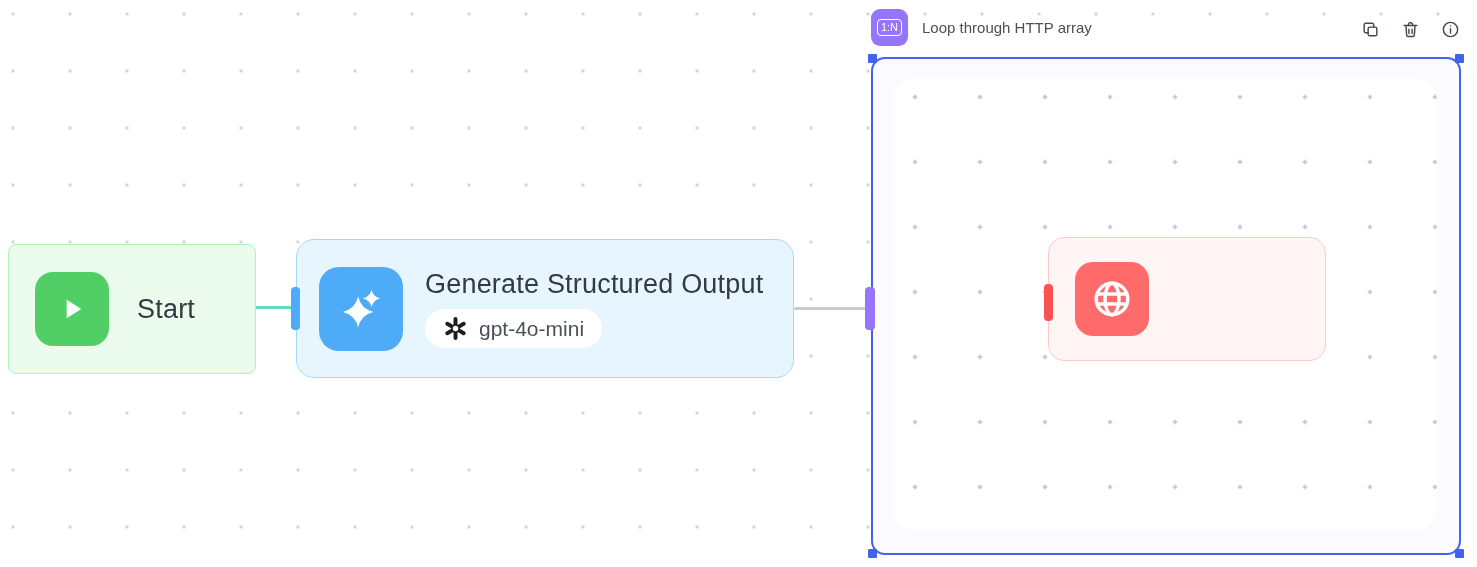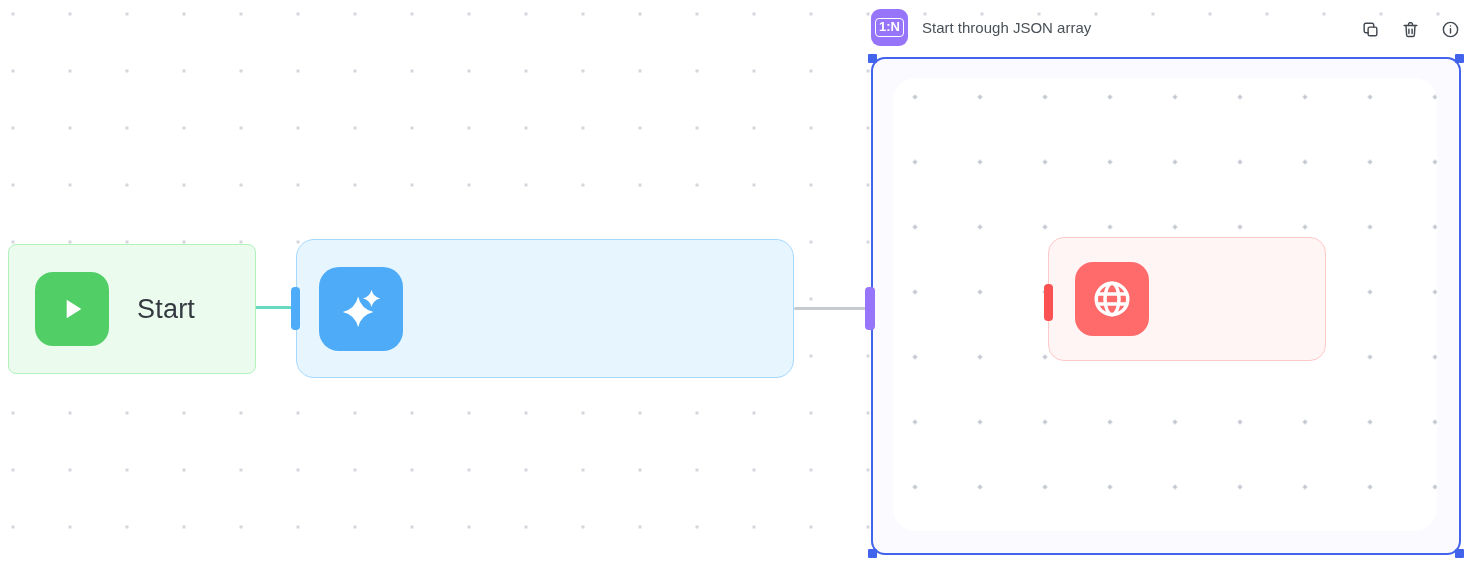--- a/index.html
+++ b/index.html
@@ -40,21 +40,21 @@
   #loop-inner{position:absolute;left:20px;top:19px;right:22px;bottom:22px;background:#ffffff;border-radius:22px;
     background-image:radial-gradient(circle, var(--inner-dot,#c3c8d0) 2px, transparent 2.2px);
     background-size:65px 65px;background-position:-10.5px -13.5px;}
   .sel-handle{position:absolute;width:9px;height:9px;background:var(--indigo-selection,#4263eb);border-radius:1px;z-index:6;}
   .sel-tl{left:-5px;top:-5px;} .sel-tr{right:-5px;top:-5px;}
   .sel-bl{left:-5px;bottom:-5px;} .sel-br{right:-5px;bottom:-5px;}
 
   #loop-header{position:absolute;left:871px;top:9px;display:flex;align-items:center;gap:14px;z-index:4;}
   #loop-badge{width:37px;height:37px;border-radius:9px;background:var(--purple-accent,#9775fa);
     display:flex;align-items:center;justify-content:center;}
-  #loop-badge .badge-chip{font-size:13px;font-weight:700;color:#fff;border:1.5px solid #fff;border-radius:4px;
+  #loop-badge .badge-chip{font-size:11px;font-weight:400;color:#fff;border:1.5px solid #fff;border-radius:4px;
     padding:1px 3px;line-height:1.1;}
   #loop-title{font-size:15px;font-weight:500;color:var(--text-secondary,#495057);}
 
   #loop-toolbar{position:absolute;left:1354px;top:13px;display:flex;gap:8px;z-index:4;}
   .tool-btn{width:32px;height:32px;display:flex;align-items:center;justify-content:center;background:transparent;
     border:none;border-radius:6px;cursor:pointer;padding:0;}
   .tool-btn svg{stroke:#41484f;}
 
   #http-node{left:1048px;top:237px;width:278px;height:124px;background:var(--red-bg,#fff5f5);
     border:1px solid var(--red-border,#ffc9c9);border-radius:16px;padding-left:26px;gap:24px;z-index:3;}
@@ -73,21 +73,21 @@
     <div class="sel-handle sel-tl"></div>
     <div class="sel-handle sel-tr"></div>
     <div class="sel-handle sel-bl"></div>
     <div class="sel-handle sel-br"></div>
   </div>
 
   <div id="loop-header">
     <div id="loop-badge">
       <span class="badge-chip">1:N</span>
     </div>
-    <span id="loop-title">Start through JSON array</span>
+    <span id="loop-title">Loop through HTTP array</span>
   </div>
 
   <div id="loop-toolbar">
     <button class="tool-btn" title="Duplicate">
       <svg width="19" height="19" viewBox="0 0 24 24" fill="none" stroke-width="1.8" stroke-linecap="round" stroke-linejoin="round">
         <rect x="9" y="9" width="11" height="11" rx="2"></rect>
         <path d="M16 9V6a2 2 0 0 0-2-2H6a2 2 0 0 0-2 2v8a2 2 0 0 0 2 2h3"></path>
       </svg>
     </button>
     <button class="tool-btn" title="Delete">
@@ -118,20 +118,38 @@
 
   <div class="port" id="generate-port"></div>
 
   <div class="node" id="generate-node">
     <div class="icon-square" id="generate-icon">
       <svg width="46" height="46" viewBox="0 0 24 24">
         <path fill="#ffffff" d="M10.5 5.5 Q12 12 18.5 13.5 Q12 15 10.5 21.5 Q9 15 2.5 13.5 Q9 12 10.5 5.5 Z"></path>
         <path fill="#ffffff" d="M17.5 2 Q18.3 5.7 22 6.5 Q18.3 7.3 17.5 11 Q16.7 7.3 13 6.5 Q16.7 5.7 17.5 2 Z"></path>
       </svg>
     </div>
+    <div class="generate-body">
+      <span class="node-label">Generate Structured Output</span>
+      <div class="model-pill">
+        <svg width="25" height="25" viewBox="0 0 24 24">
+          <g fill="#1d1d1f" transform="translate(12,12)">
+            <rect x="-1.9" y="-11" width="3.8" height="12.2" rx="1.9"></rect>
+            <rect x="-1.9" y="-11" width="3.8" height="12.2" rx="1.9" transform="rotate(60)"></rect>
+            <rect x="-1.9" y="-11" width="3.8" height="12.2" rx="1.9" transform="rotate(120)"></rect>
+            <rect x="-1.9" y="-11" width="3.8" height="12.2" rx="1.9" transform="rotate(180)"></rect>
+            <rect x="-1.9" y="-11" width="3.8" height="12.2" rx="1.9" transform="rotate(240)"></rect>
+            <rect x="-1.9" y="-11" width="3.8" height="12.2" rx="1.9" transform="rotate(300)"></rect>
+            <circle r="3.4" fill="#ffffff"></circle>
+            <circle r="3.4" fill="none" stroke="#1d1d1f" stroke-width="1.6"></circle>
+          </g>
+        </svg>
+        <span class="model-name">gpt-4o-mini</span>
+      </div>
+    </div>
   </div>
 
   <div class="port" id="loop-port"></div>
 
   <div class="port" id="http-port"></div>
 
   <div class="node" id="http-node">
     <div class="icon-square" id="http-icon">
       <svg width="42" height="42" viewBox="0 0 24 24" fill="none" stroke="#ffffff" stroke-width="2" stroke-linecap="round">
         <circle cx="12" cy="12" r="9"></circle>

